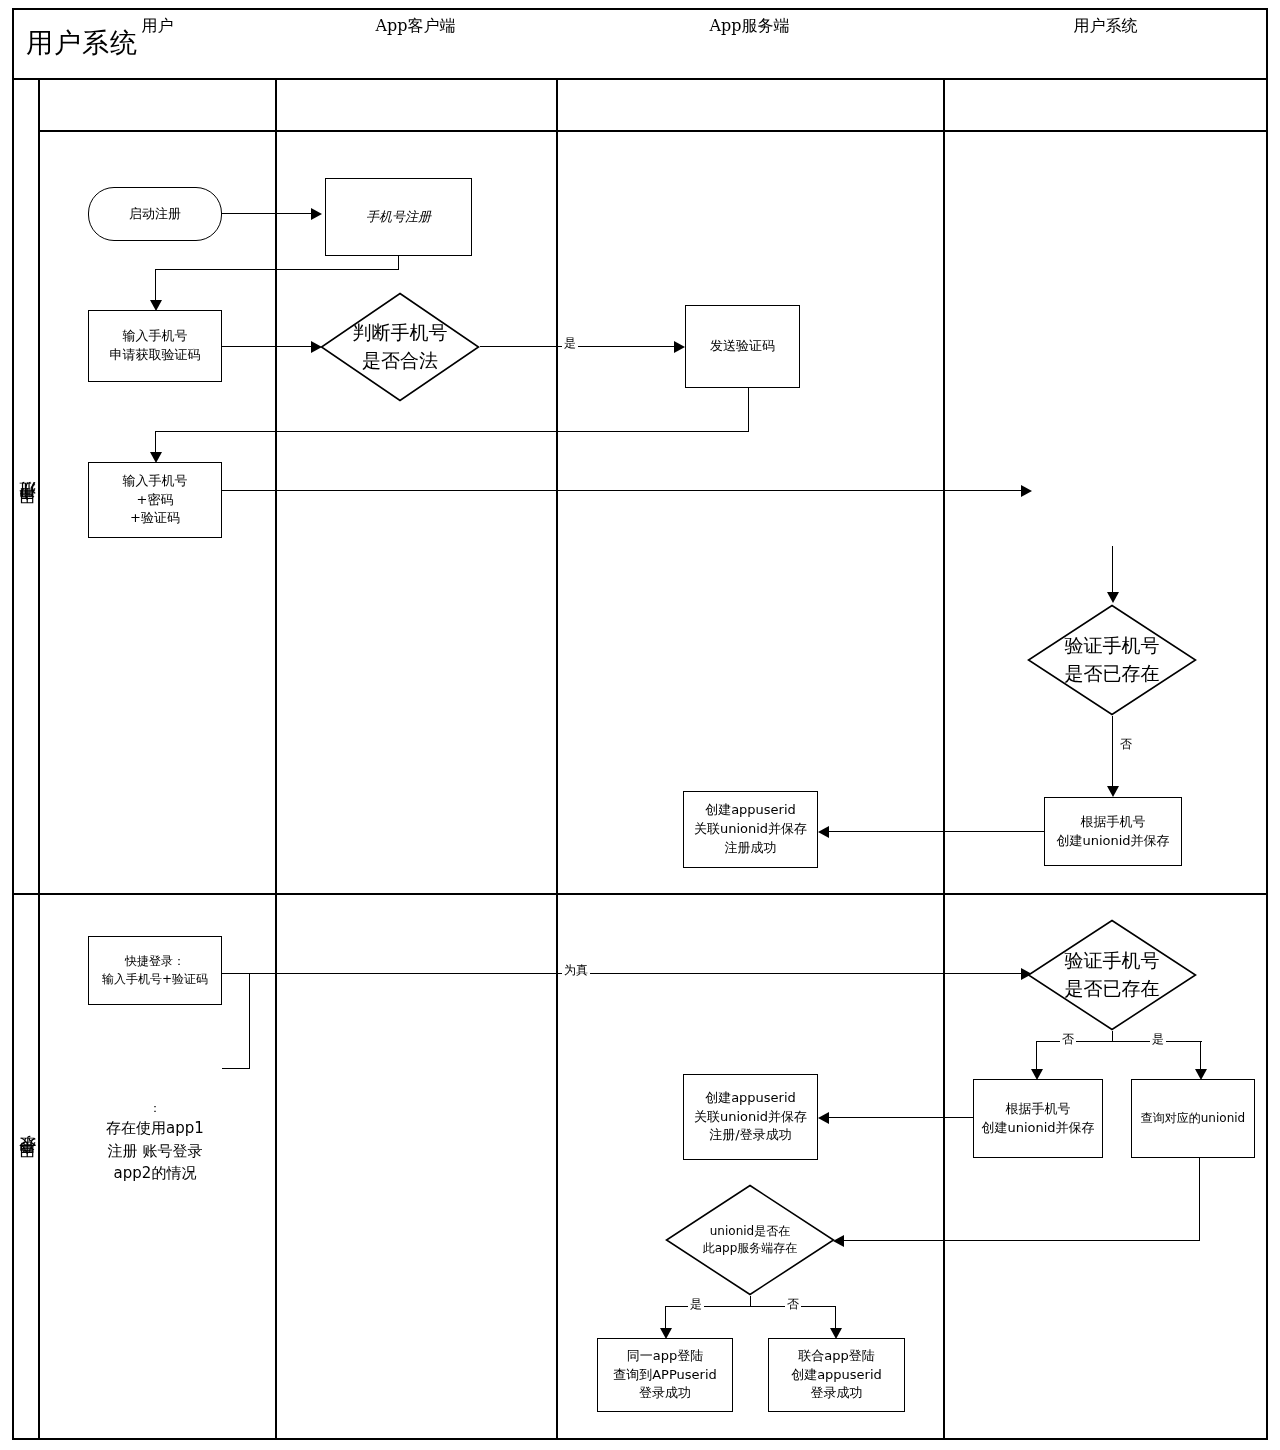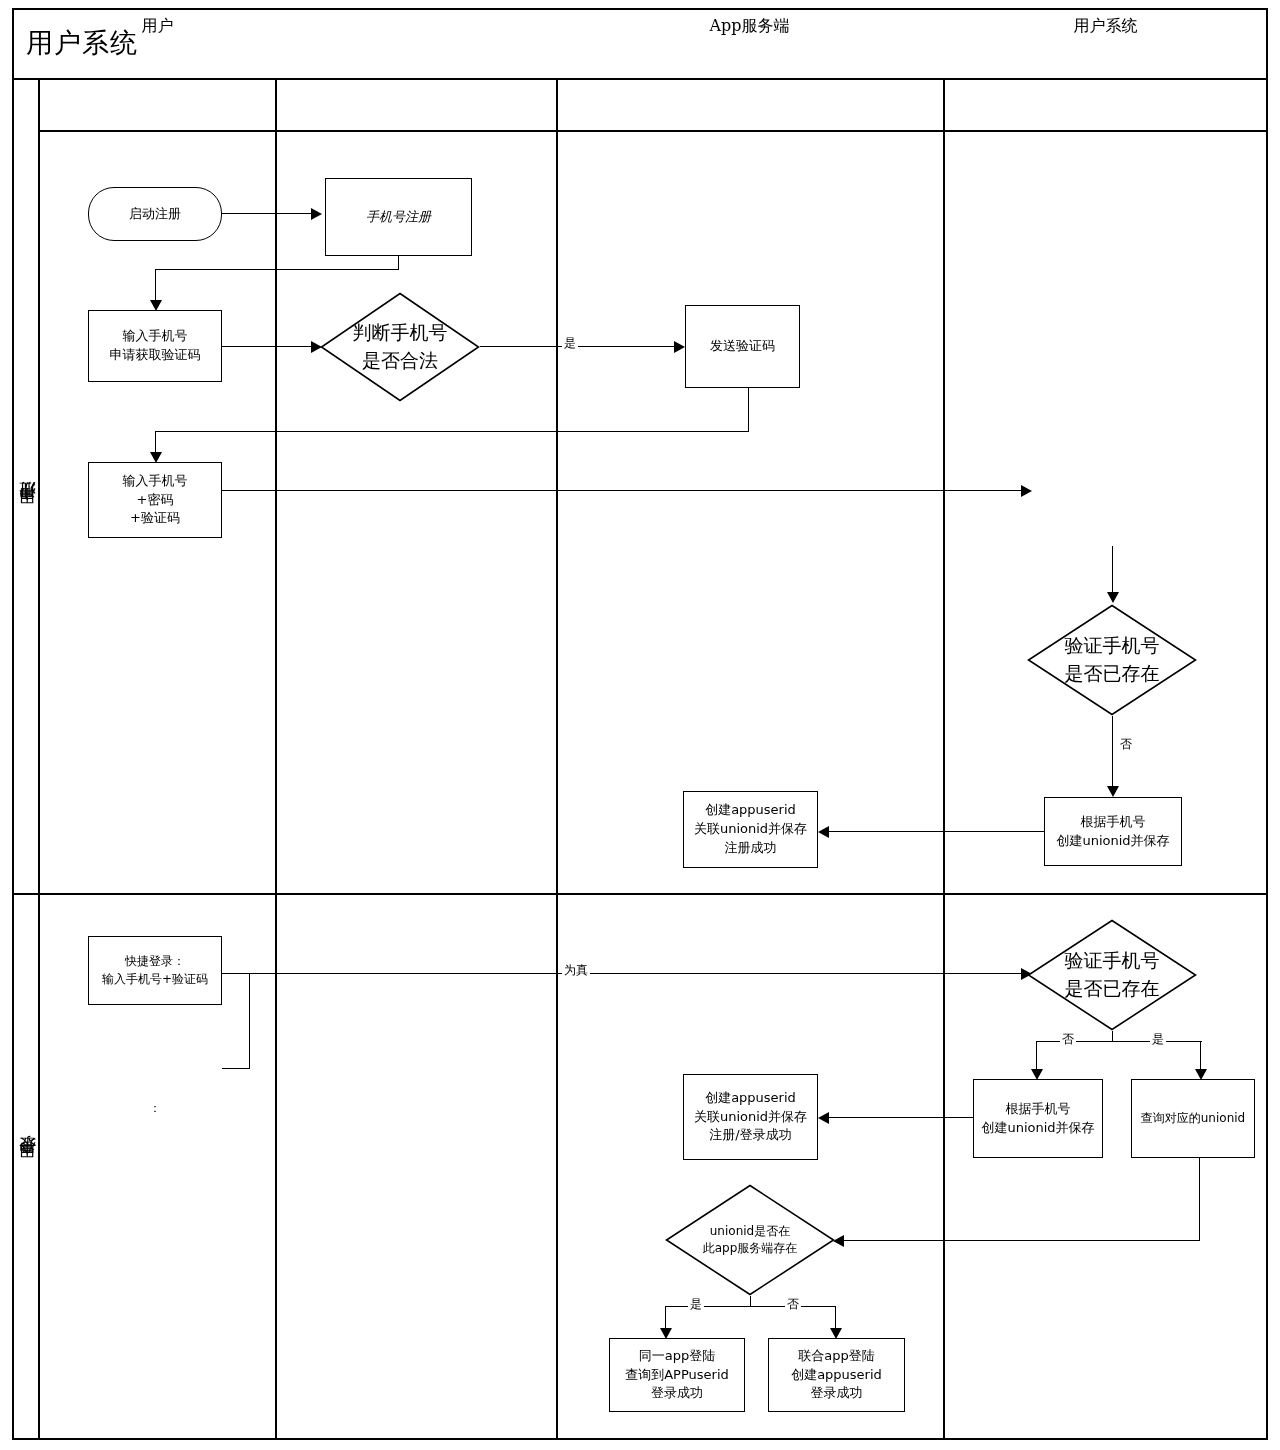--- a/index.html
+++ b/index.html
@@ -166,20 +166,21 @@
 
   <div class="title-bar">
     <div class="title-text">用户系统</div>
   </div>
 
   <div class="lane-label-col"></div>
 
   <div class="header-row"></div>
 
   <div class="col-header" style="left:40px;width:235px;">用户</div>
+  <div class="col-header" style="left:275px;width:281px;">App客户端</div>
   <div class="col-header" style="left:556px;width:387px;">App服务端</div>
   <div class="col-header" style="left:943px;width:325px;">用户系统</div>
 
   <div class="vline" style="left:275px;top:80px;height:1360px;"></div>
   <div class="vline" style="left:556px;top:80px;height:1360px;"></div>
   <div class="vline" style="left:943px;top:80px;height:1360px;"></div>
 
   <div class="hline" style="left:12px;top:893px;width:1256px;"></div>
 
   <div class="lane-label" style="left:12px;top:132px;height:761px;">
@@ -265,20 +266,23 @@
 
   <div class="conn h" style="left:222px;top:973px;width:28px;"></div>
   <div class="conn h" style="left:222px;top:1068px;width:28px;"></div>
   <div class="conn v" style="left:249px;top:973px;height:95px;"></div>
 
   <div class="conn h" style="left:249px;top:973px;width:773px;"></div>
   <div class="arrow right" style="left:1021px;top:968px;"></div>
   <div class="edge-label" style="left:562px;top:962px;">为真</div>
 
   <div class="node plain" style="left:88px;top:1100px;width:134px;height:18px;font-size:12px;">：</div>
+  <div class="node plain" style="left:80px;top:1116px;width:150px;height:70px;white-space:pre-line;font-size:15px;line-height:1.5;">存在使用app1
+注册 账号登录
+app2的情况</div>
 
   <div class="diamond" style="left:1027px;top:919px;width:170px;height:112px;">
     <svg class="dshape" viewBox="0 0 170 112" preserveAspectRatio="none">
       <polygon points="85,1.5 168.5,56 85,110.5 1.5,56" fill="#ffffff" stroke="#000000" stroke-width="1.6"></polygon>
     </svg>
     <div class="dtext" style="white-space:pre-line;">验证手机号
 是否已存在</div>
   </div>
 
   <div class="conn v" style="left:1112px;top:1031px;height:11px;"></div>
@@ -316,21 +320,21 @@
 
   <div class="conn v" style="left:750px;top:1296px;height:11px;"></div>
   <div class="conn h" style="left:665px;top:1306px;width:171px;"></div>
   <div class="conn v" style="left:665px;top:1306px;height:28px;"></div>
   <div class="arrow down" style="left:660px;top:1328px;"></div>
   <div class="conn v" style="left:835px;top:1306px;height:28px;"></div>
   <div class="arrow down" style="left:830px;top:1328px;"></div>
   <div class="edge-label" style="left:688px;top:1296px;">是</div>
   <div class="edge-label" style="left:785px;top:1296px;">否</div>
 
-  <div class="node" style="left:597px;top:1338px;width:136px;height:74px;white-space:pre-line;margin-left:12px;">同一app登陆
+  <div class="node" style="left:597px;top:1338px;width:136px;height:74px;white-space:pre-line;">同一app登陆
 查询到APPuserid
 登录成功</div>
 
   <div class="node" style="left:768px;top:1338px;width:137px;height:74px;white-space:pre-line;">联合app登陆
 创建appuserid
 登录成功</div>
 
 </div>
 
 </body></html>

